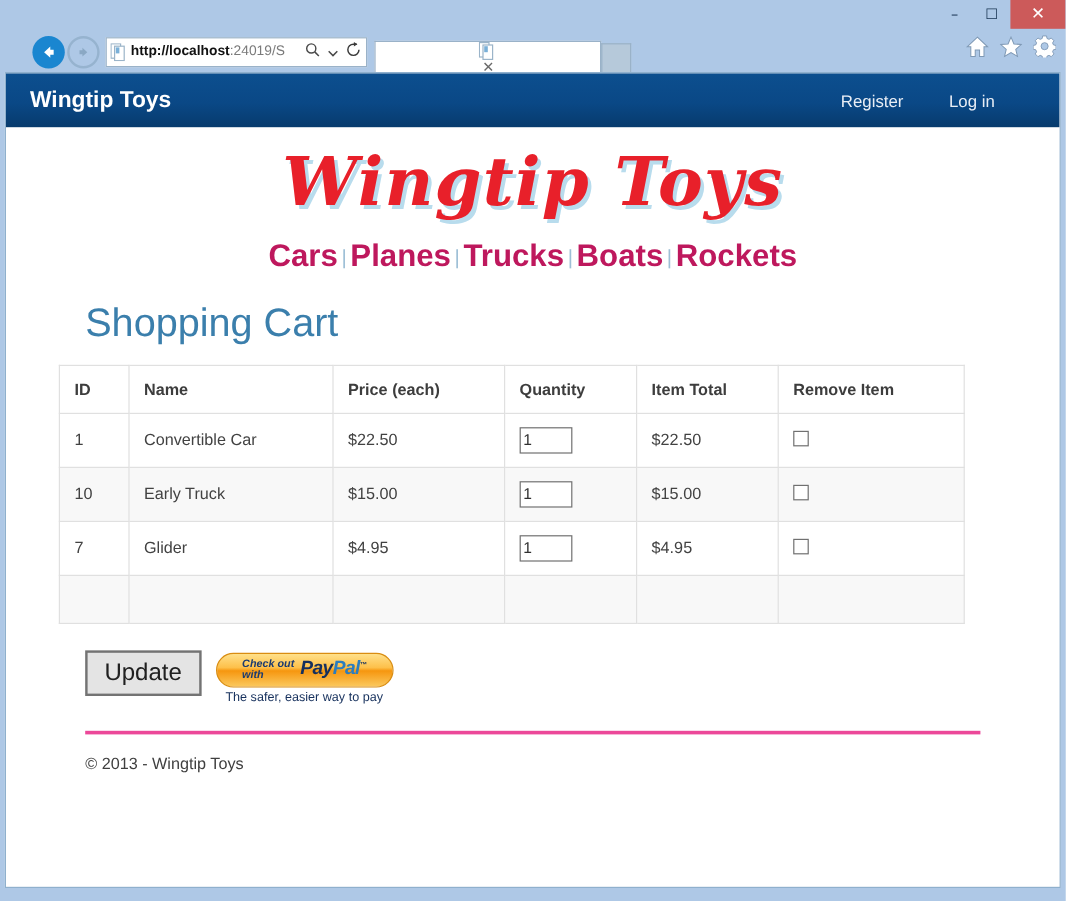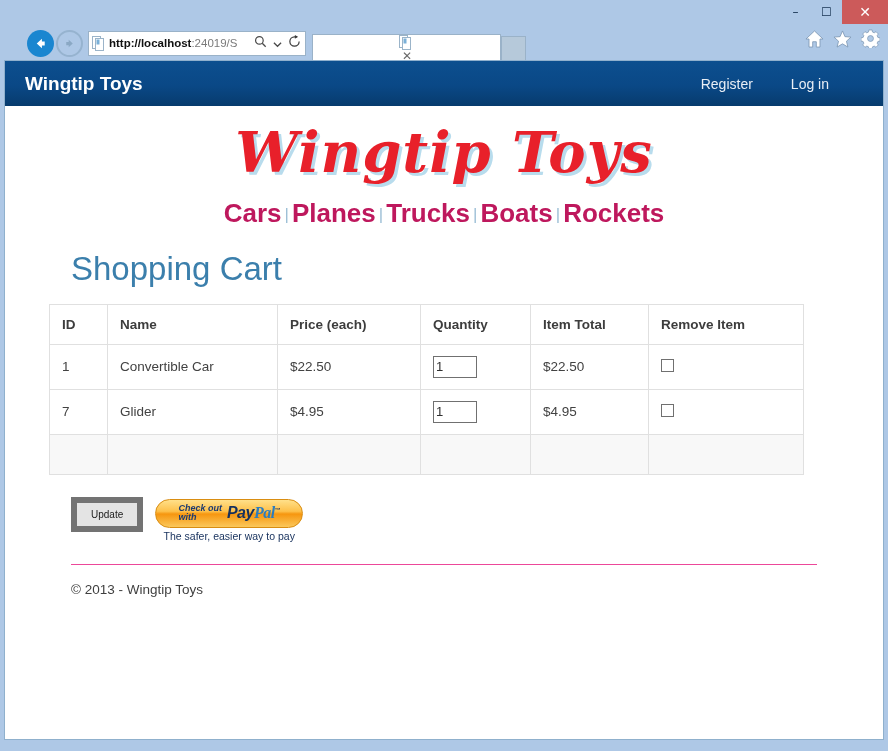--- a/index.html
+++ b/index.html
@@ -338,22 +338,22 @@
   }
 
   .actions {
     margin: 22px 0 0 44px;
     display: flex;
     align-items: flex-start;
     gap: 12px;
   }
   .update-btn {
     background: #e4e4e4;
-    border: 6px solid #737373;
-    font-size: 10px;
+    border: 2px solid #737373;
+    font-size: 20px;
     color: #202020;
     padding: 6px 14px;
     font-family: "Liberation Sans", sans-serif;
     line-height: 1.1;
   }
 
   .paypal-wrap {
     text-align: center;
     width: 148px;
     padding-top: 2px;
@@ -381,32 +381,32 @@
   }
   .pp-logo {
     font-size: 16px;
     font-weight: bold;
     font-style: italic;
     line-height: 1;
     letter-spacing: -0.5px;
     font-family: "Liberation Sans", sans-serif;
   }
   .pp-pay { color: #15305e; }
-  .pp-pal { color: #2b7dbf; font-family: Liberation Serif, serif; }
+  .pp-pal { color: #2b7dbf; }
   .pp-tm { font-size: 6px; color: #15305e; vertical-align: super; }
   .paypal-tag {
     font-size: 10.5px;
     color: #16305c;
     margin-top: 2px;
     white-space: nowrap;
   }
 
   .footer {
     margin: 22px 44px 0 44px;
-    border-top: 1px solid #ec4899;
+    border-top: 3px solid #ec4899;
     padding-top: 17px;
     font-size: 13.5px;
     color: #3f3f3f;
   }
 </style>
 </head>
 <body>
 
 <div class="browser-window">
 
@@ -538,20 +538,30 @@
           <tr>
             <td>1</td>
             <td>Convertible Car</td>
             <td>$22.50</td>
             <td>
               <input class="qty-input" type="text" value="1" style="">
             </td>
             <td>$22.50</td>
             <td><span class="rm-check"></span></td>
           </tr>
+          <tr class="alt">
+            <td>10</td>
+            <td>Early Truck</td>
+            <td>$15.00</td>
+            <td>
+              <input class="qty-input" type="text" value="1" style="">
+            </td>
+            <td>$15.00</td>
+            <td><span class="rm-check"></span></td>
+          </tr>
           <tr>
             <td>7</td>
             <td>Glider</td>
             <td>$4.95</td>
             <td>
               <input class="qty-input" type="text" value="1" style="">
             </td>
             <td>$4.95</td>
             <td><span class="rm-check"></span></td>
           </tr>

